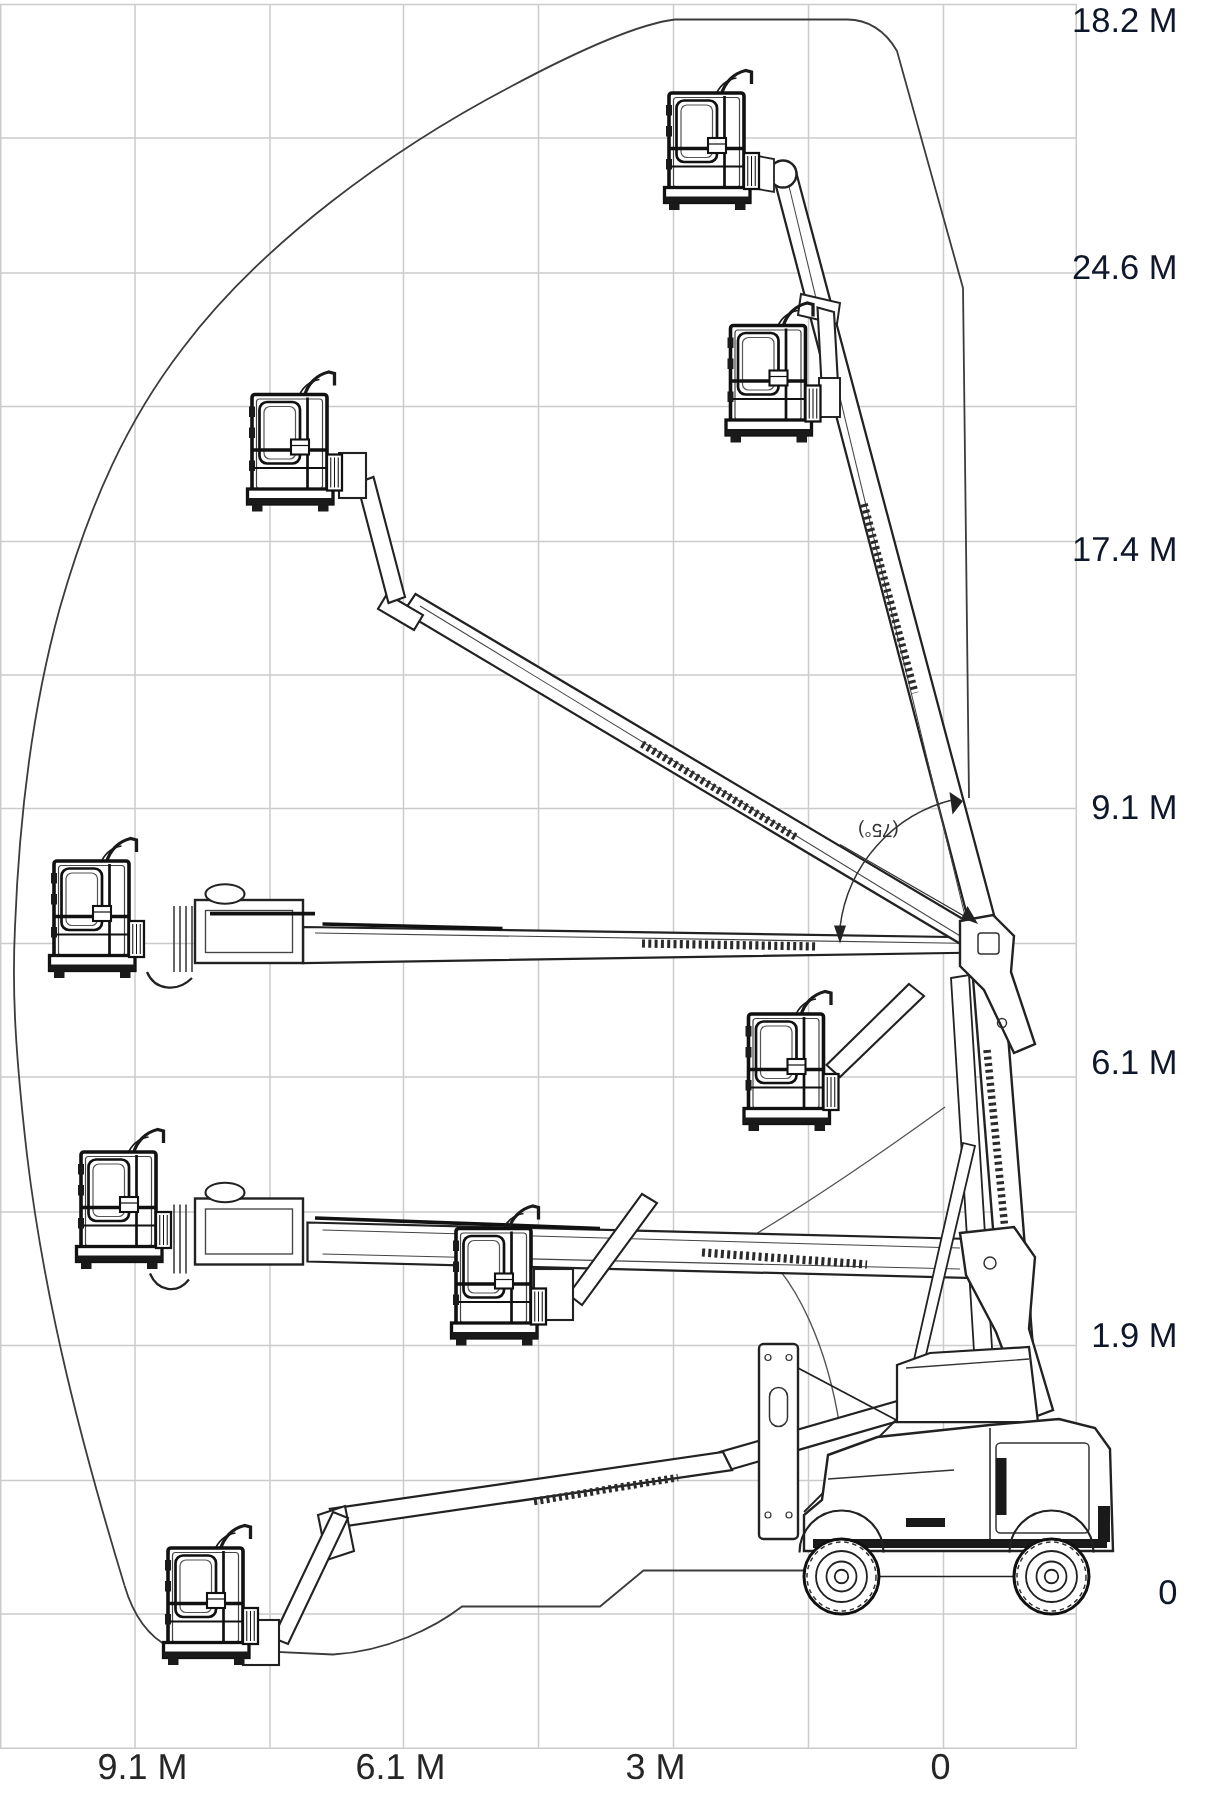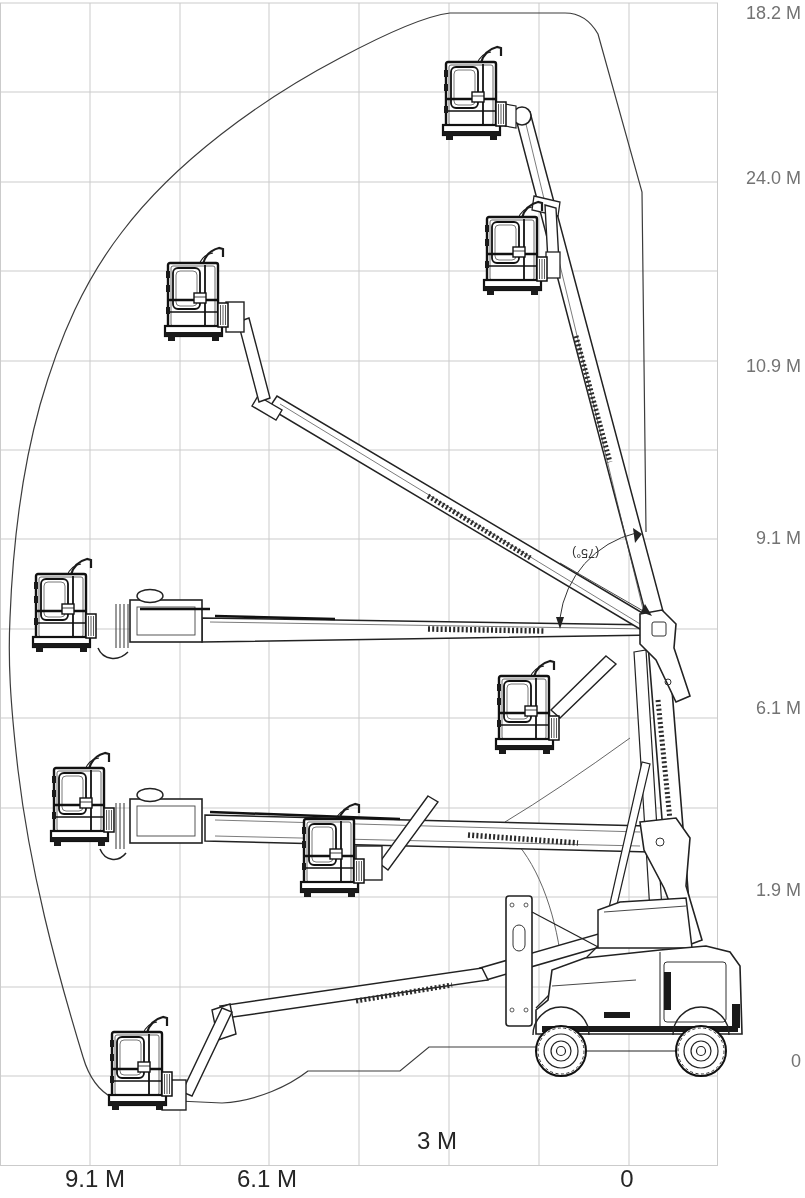--- a/index.html
+++ b/index.html
@@ -1,19 +1,19 @@
 <!DOCTYPE html>
 <html><head>
 <meta charset="utf-8">
 <style>
   html,body{margin:0;padding:0;background:#fff;}
   .stage{position:relative;width:805px;height:1198px;background:#fff;
          font-family:"Liberation Sans",sans-serif;overflow:hidden;}
   .stage svg{position:absolute;left:0;top:0;}
-  .rlabel{position:absolute;right:4px;font-size:18px;color:#737373;white-space:nowrap;line-height:26px;}
+  .rlabel{position:absolute;right:20px;font-size:23px;color:#0f172a;white-space:nowrap;line-height:26px;}
   .blabel{position:absolute;font-size:24px;color:#262626;white-space:nowrap;transform:translateX(-50%);line-height:26px;}
   .alabel{position:absolute;font-size:12.5px;color:#333;transform:rotate(180deg);white-space:nowrap;}
 </style>
 </head>
 <body>
 
 <div class="stage">
 
 <svg width="805" height="1198" viewBox="0 0 805 1198">
   <defs>
@@ -229,27 +229,27 @@
   <use href="#bk" x="487" y="217"></use>
   <use href="#bk" x="168" y="263"></use>
   <use href="#bk" x="36" y="574"></use>
   <use href="#bk" x="499" y="676"></use>
   <use href="#bk" x="54" y="768"></use>
   <use href="#bk" x="304" y="819"></use>
   <use href="#bk" x="112" y="1032"></use>
 </svg>
 
 <div class="rlabel" style="top:0px">18.2 M</div>
-<div class="rlabel" style="top:165px">24.0 M</div>
-<div class="rlabel" style="top:353px">10.9 M</div>
+<div class="rlabel" style="top:165px">24.6 M</div>
+<div class="rlabel" style="top:353px">17.4 M</div>
 <div class="rlabel" style="top:525px">9.1 M</div>
 <div class="rlabel" style="top:695px">6.1 M</div>
 <div class="rlabel" style="top:877px">1.9 M</div>
 <div class="rlabel" style="top:1048px">0</div>
 
 <div class="blabel" style="left:95px;top:1166px">9.1 M</div>
 <div class="blabel" style="left:267px;top:1166px">6.1 M</div>
-<div class="blabel" style="left:437px;top:1128px">3 M</div>
+<div class="blabel" style="left:437px;top:1166px">3 M</div>
 <div class="blabel" style="left:627px;top:1166px">0</div>
 
 <div class="alabel" style="left:572px;top:546px">(75°)</div>
 
 </div>
 
 </body></html>

